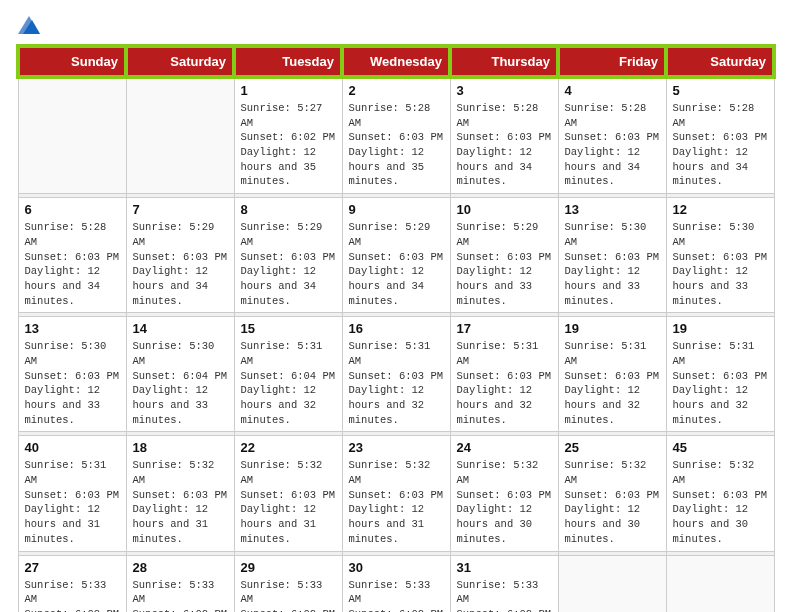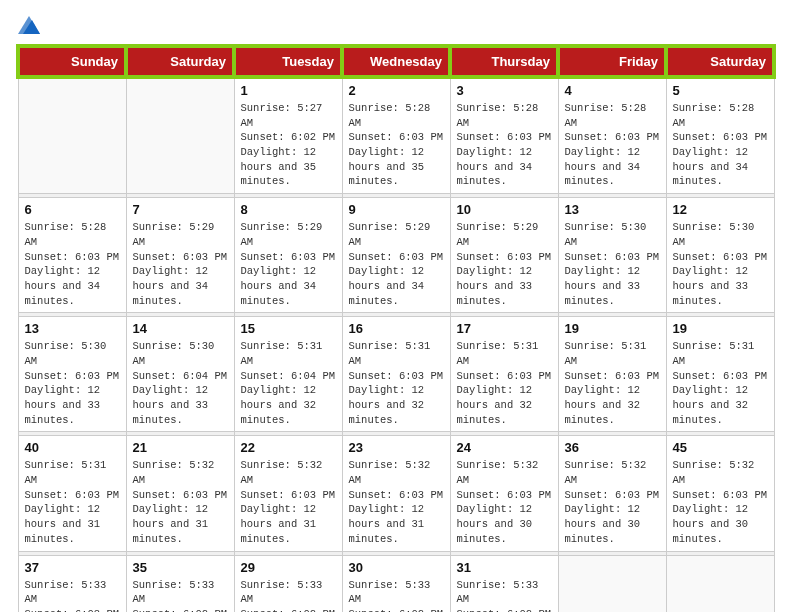--- a/index.html
+++ b/index.html
@@ -238,60 +238,60 @@
         <td></td>
         <td></td>
         <td></td>
       </tr>
       <tr>
         <td>
           <div class="day-number">40</div>
           <div class="cell-info">Sunrise: 5:31 AM<br>Sunset: 6:03 PM<br>Daylight: 12 hours and 31 minutes.</div>
         </td>
         <td>
-          <div class="day-number">21</div>
+          <div class="day-number">18</div>
           <div class="cell-info">Sunrise: 5:32 AM<br>Sunset: 6:03 PM<br>Daylight: 12 hours and 31 minutes.</div>
         </td>
         <td>
           <div class="day-number">22</div>
           <div class="cell-info">Sunrise: 5:32 AM<br>Sunset: 6:03 PM<br>Daylight: 12 hours and 31 minutes.</div>
         </td>
         <td>
           <div class="day-number">23</div>
           <div class="cell-info">Sunrise: 5:32 AM<br>Sunset: 6:03 PM<br>Daylight: 12 hours and 31 minutes.</div>
         </td>
         <td>
           <div class="day-number">24</div>
           <div class="cell-info">Sunrise: 5:32 AM<br>Sunset: 6:03 PM<br>Daylight: 12 hours and 30 minutes.</div>
         </td>
         <td>
-          <div class="day-number">36</div>
+          <div class="day-number">25</div>
           <div class="cell-info">Sunrise: 5:32 AM<br>Sunset: 6:03 PM<br>Daylight: 12 hours and 30 minutes.</div>
         </td>
         <td>
           <div class="day-number">45</div>
           <div class="cell-info">Sunrise: 5:32 AM<br>Sunset: 6:03 PM<br>Daylight: 12 hours and 30 minutes.</div>
         </td>
       </tr>
       <tr class="row-separator">
         <td></td>
         <td></td>
         <td></td>
         <td></td>
         <td></td>
         <td></td>
         <td></td>
       </tr>
       <tr>
         <td>
-          <div class="day-number">37</div>
+          <div class="day-number">27</div>
           <div class="cell-info">Sunrise: 5:33 AM<br>Sunset: 6:03 PM<br>Daylight: 12 hours and 29 minutes.</div>
         </td>
         <td>
-          <div class="day-number">35</div>
+          <div class="day-number">28</div>
           <div class="cell-info">Sunrise: 5:33 AM<br>Sunset: 6:02 PM<br>Daylight: 12 hours and 29 minutes.</div>
         </td>
         <td>
           <div class="day-number">29</div>
           <div class="cell-info">Sunrise: 5:33 AM<br>Sunset: 6:02 PM<br>Daylight: 12 hours and 29 minutes.</div>
         </td>
         <td>
           <div class="day-number">30</div>
           <div class="cell-info">Sunrise: 5:33 AM<br>Sunset: 6:02 PM<br>Daylight: 12 hours and 28 minutes.</div>
         </td>

